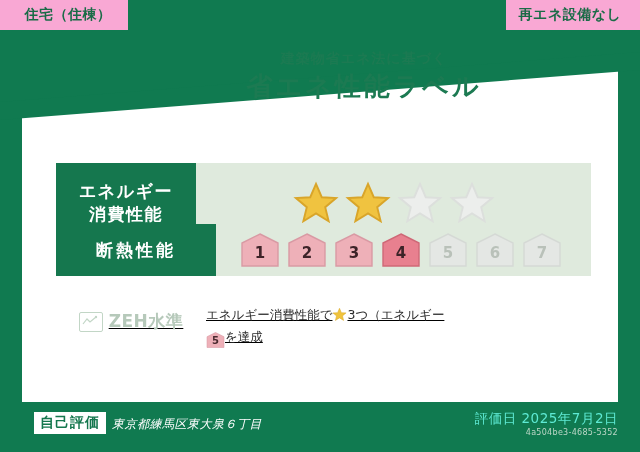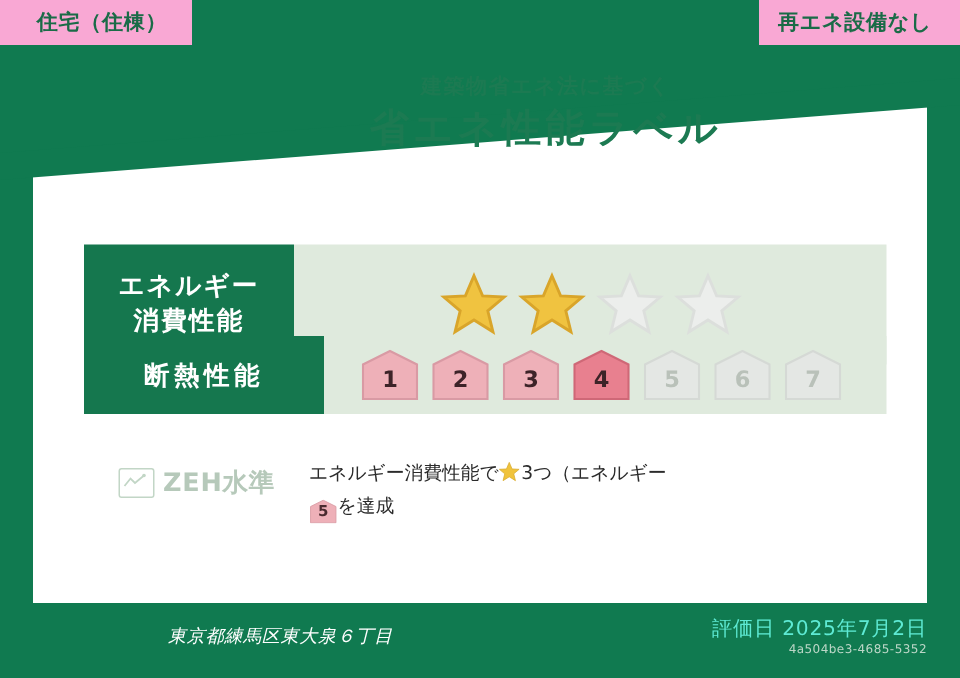--- a/index.html
+++ b/index.html
@@ -192,20 +192,21 @@
   .grade.off span { color: #b9c1b9; }
 
   
   .zeh-row {
     position: absolute;
     left: 22px;
     top: 186px;
     width: 535px;
     display: flex;
     align-items: flex-start;
+    text-decoration: underline;
   }
   .zeh-badge {
     width: 150px;
     display: flex;
     align-items: center;
     justify-content: center;
     gap: 6px;
     padding-top: 6px;
   }
   .zeh-mark {
@@ -431,20 +432,21 @@
           <svg width="19" height="16" viewBox="0 0 40 34">
             <polygon points="20,1 38,10 38,33 2,33 2,10" fill="#eeb0b8" stroke="#d99aa4" stroke-width="1.2"></polygon>
           </svg>
           <b>5</b>
         </span><span>を達成</span>
       </div>
     </div>
   </div>
 
   <div class="footer">
+    <div class="self-eval">自己評価</div>
     <div class="address">東京都練馬区東大泉６丁目</div>
     <div class="eval-date">
       <span>評価日</span>
       <span>2025年7月2日</span>
     </div>
     <div class="eval-id">4a504be3-4685-5352</div>
   </div>
 
 </div>
 

